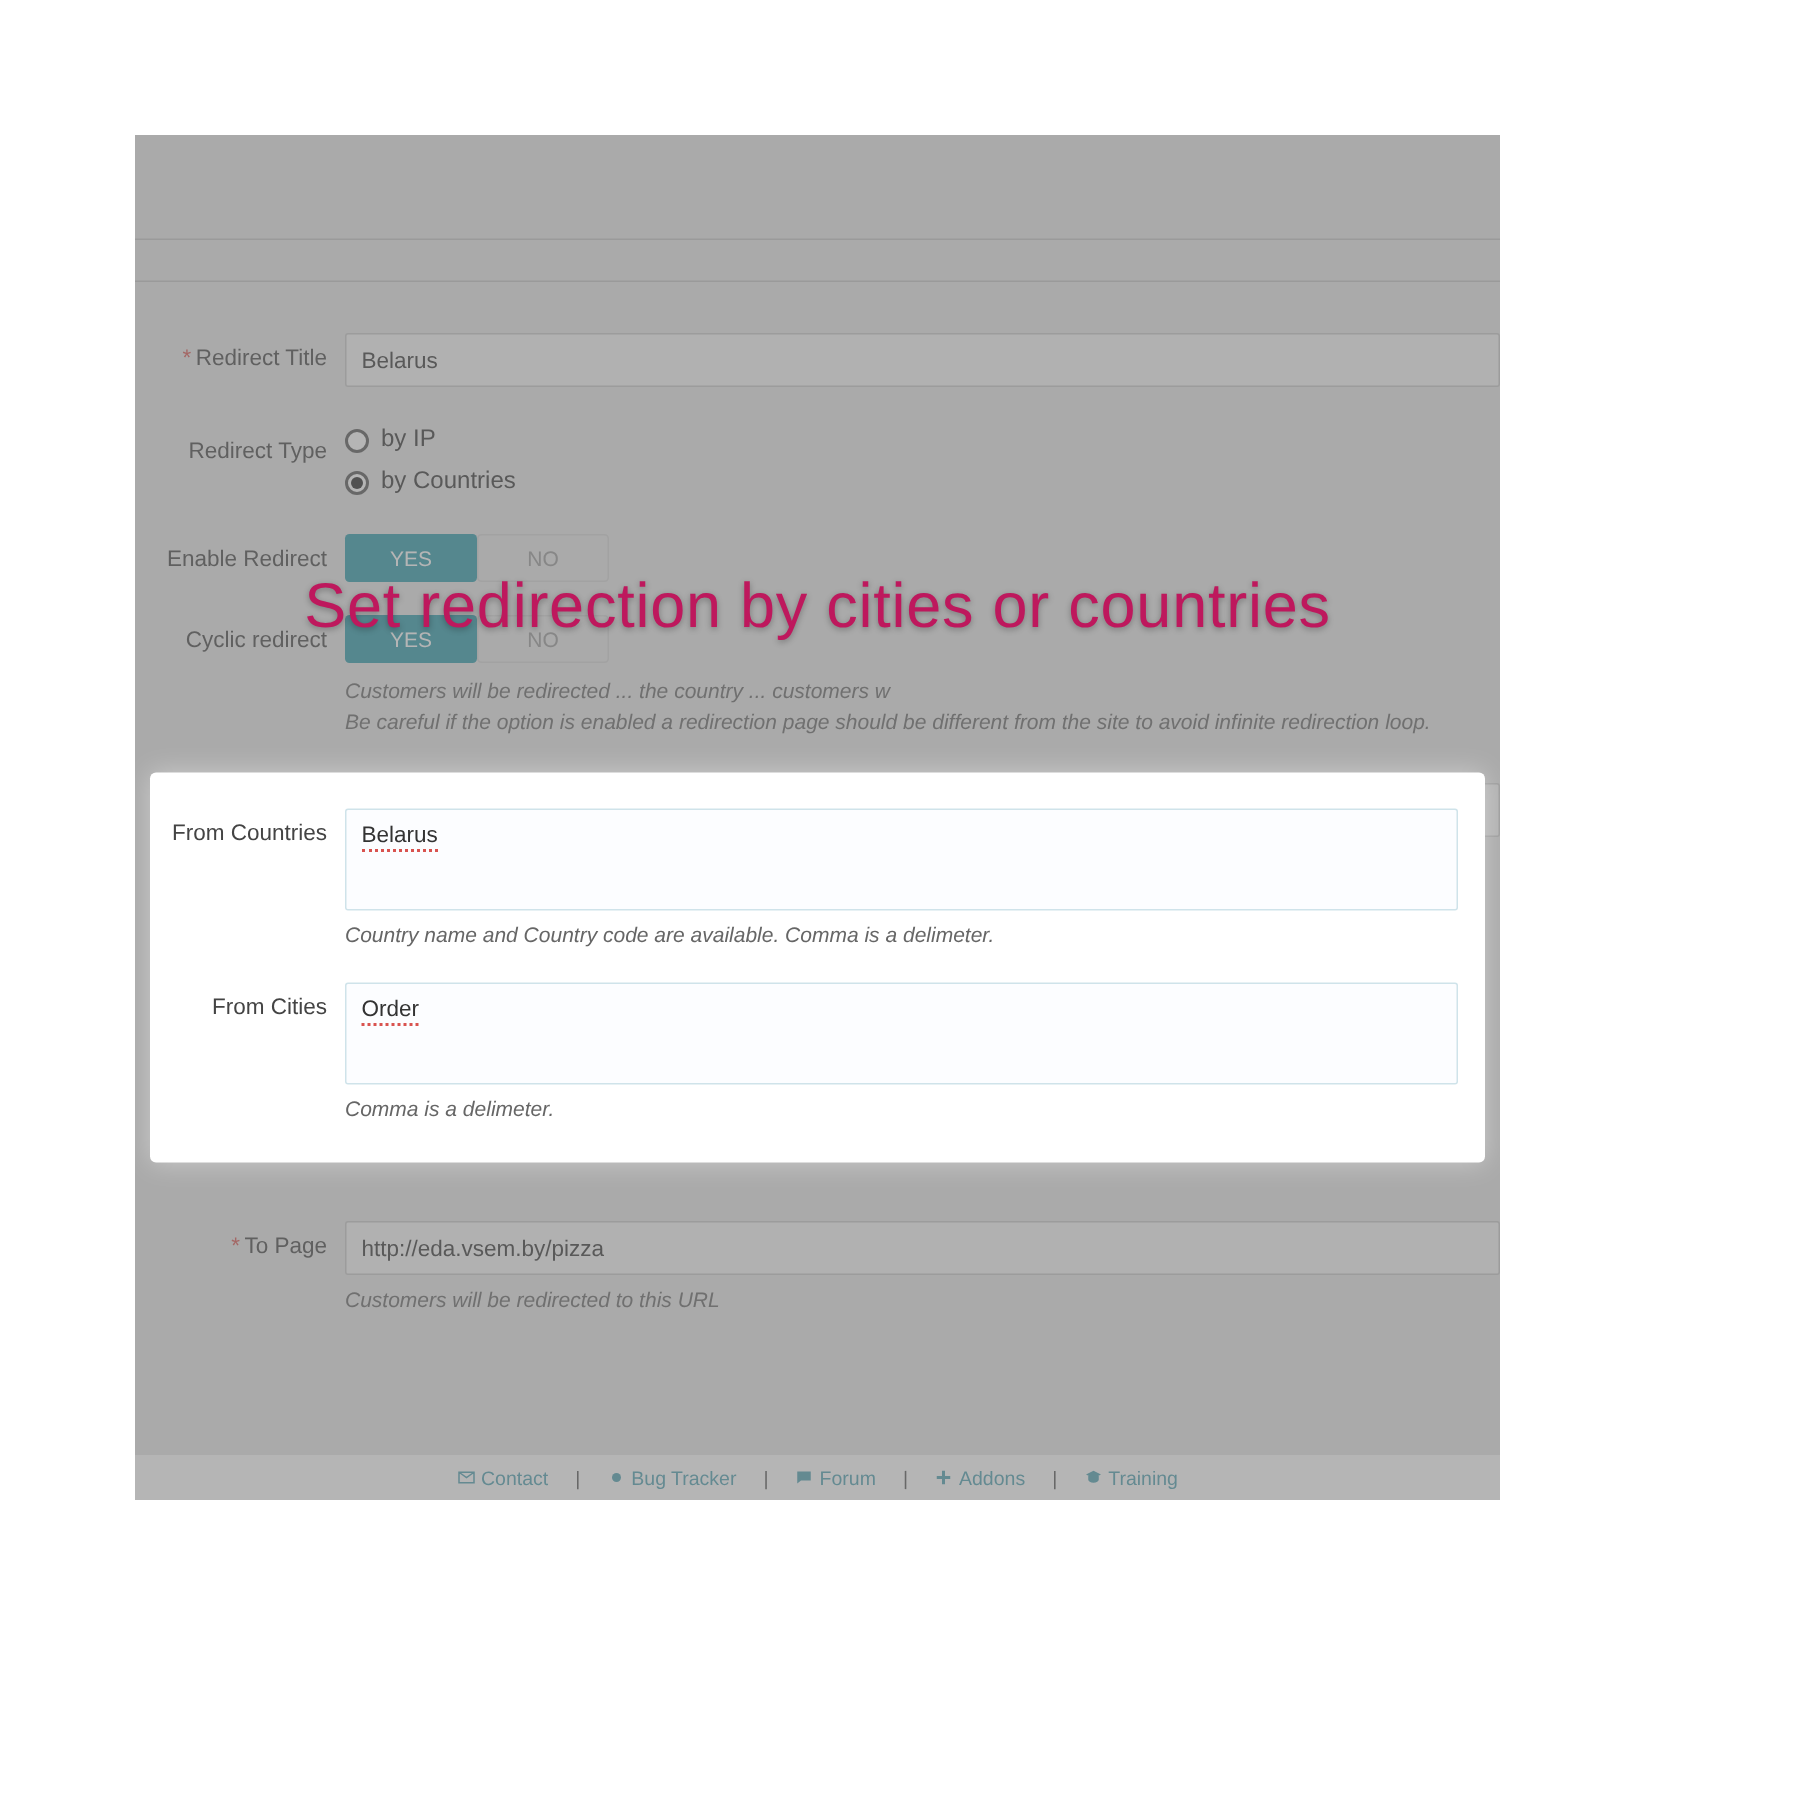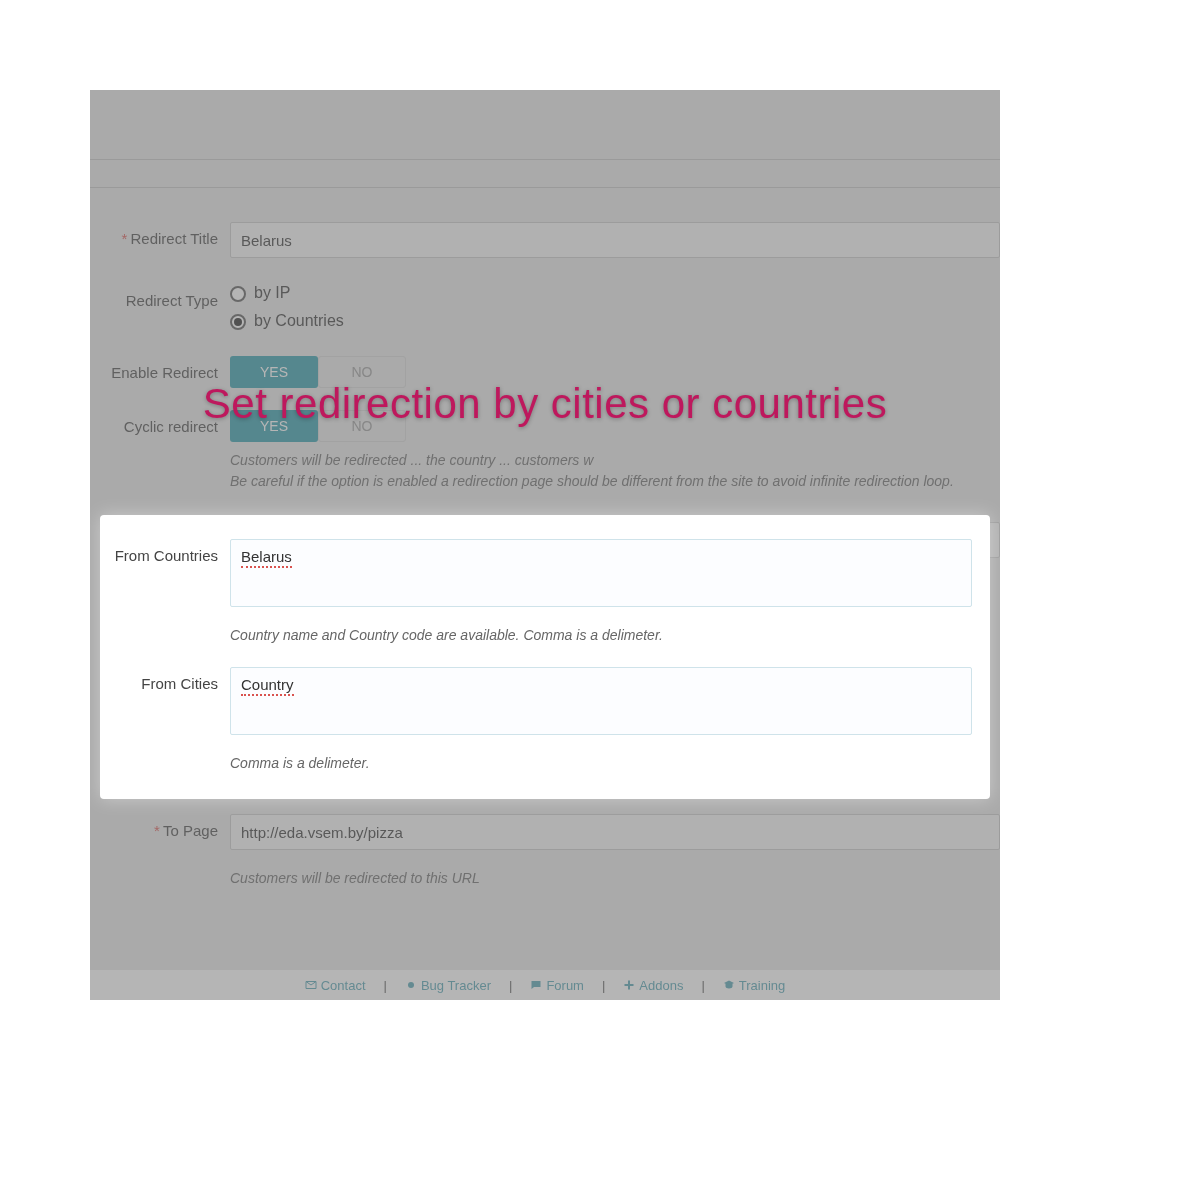--- a/index.html
+++ b/index.html
@@ -77,21 +77,21 @@
     border-radius: 2px;
     padding: 8px 10px;
     font-size: 15px;
     color: #333;
     resize: none;
   }
   .helper-text {
     font-size: 14px;
     font-style: italic;
     color: #666;
-    margin-top: 20px;
+    margin-top: 8px;
   }
   .radio-row { display: flex; align-items: flex-end; margin-bottom: 10px; }
   .radio-outer {
     width: 16px; height: 16px; border-radius: 50%;
     border: 2px solid #555; margin-right: 8px; position: relative;
     background: #fff;
   }
   .radio-outer.checked::after {
     content: ""; position: absolute; left: 2px; top: 2px;
     width: 8px; height: 8px; border-radius: 50%; background: #222;
@@ -260,21 +260,21 @@
         <div class="helper-text">Country name and Country code are available. Comma is a delimeter.</div>
       </div>
     </div>
 
     <div class="field-row" style="padding-top:14px;">
       <div class="label-col">
         <span>From Cities</span>
       </div>
       <div class="input-col">
         <div class="textarea-input">
-          <span class="squiggle">Country</span>
+          <span class="squiggle">Order</span>
         </div>
         <div class="helper-text">Comma is a delimeter.</div>
       </div>
     </div>
   </div>
 
   <div class="footer-bar">
     <span class="footer-item">
       <svg class="footer-icon" viewBox="0 0 24 24" fill="#2d8fa3">
           <path d="M2 5h20v14H2z M2 5l10 7 10-7" stroke="#2d8fa3" stroke-width="2" fill="none"></path>

